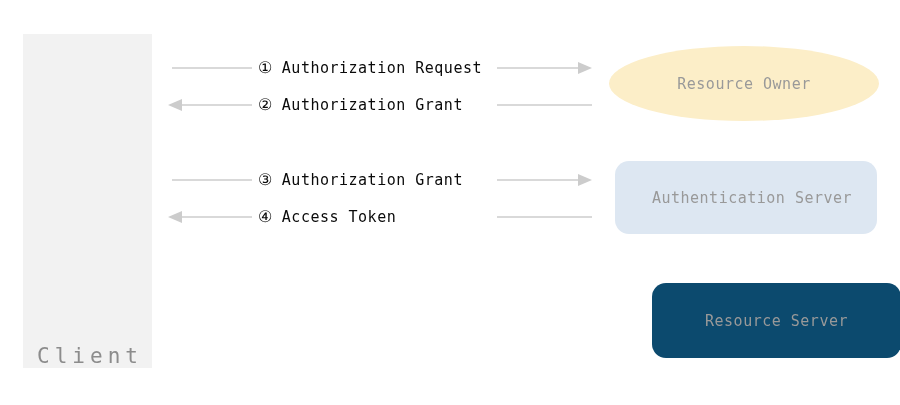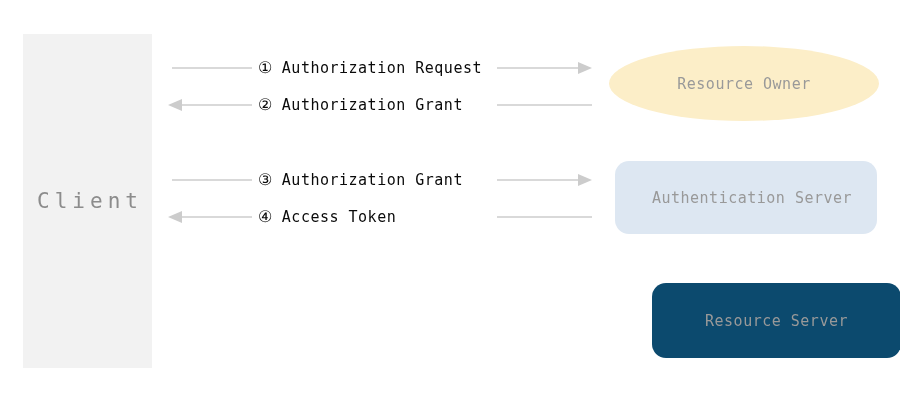--- a/index.html
+++ b/index.html
@@ -18,21 +18,21 @@
 
   
   .client-box {
     position: absolute;
     left: 23px;
     top: 34px;
     width: 129px;
     height: 334px;
     background: #F2F2F2;
     display: flex;
-    align-items: center;
+    align-items: flex-end;
     justify-content: center;
   }
   .client-box span {
     font-size: 21px;
     color: #8C8C8C;
     letter-spacing: 5px;
     margin-left: 5px; 
     white-space: nowrap;
   }
 

